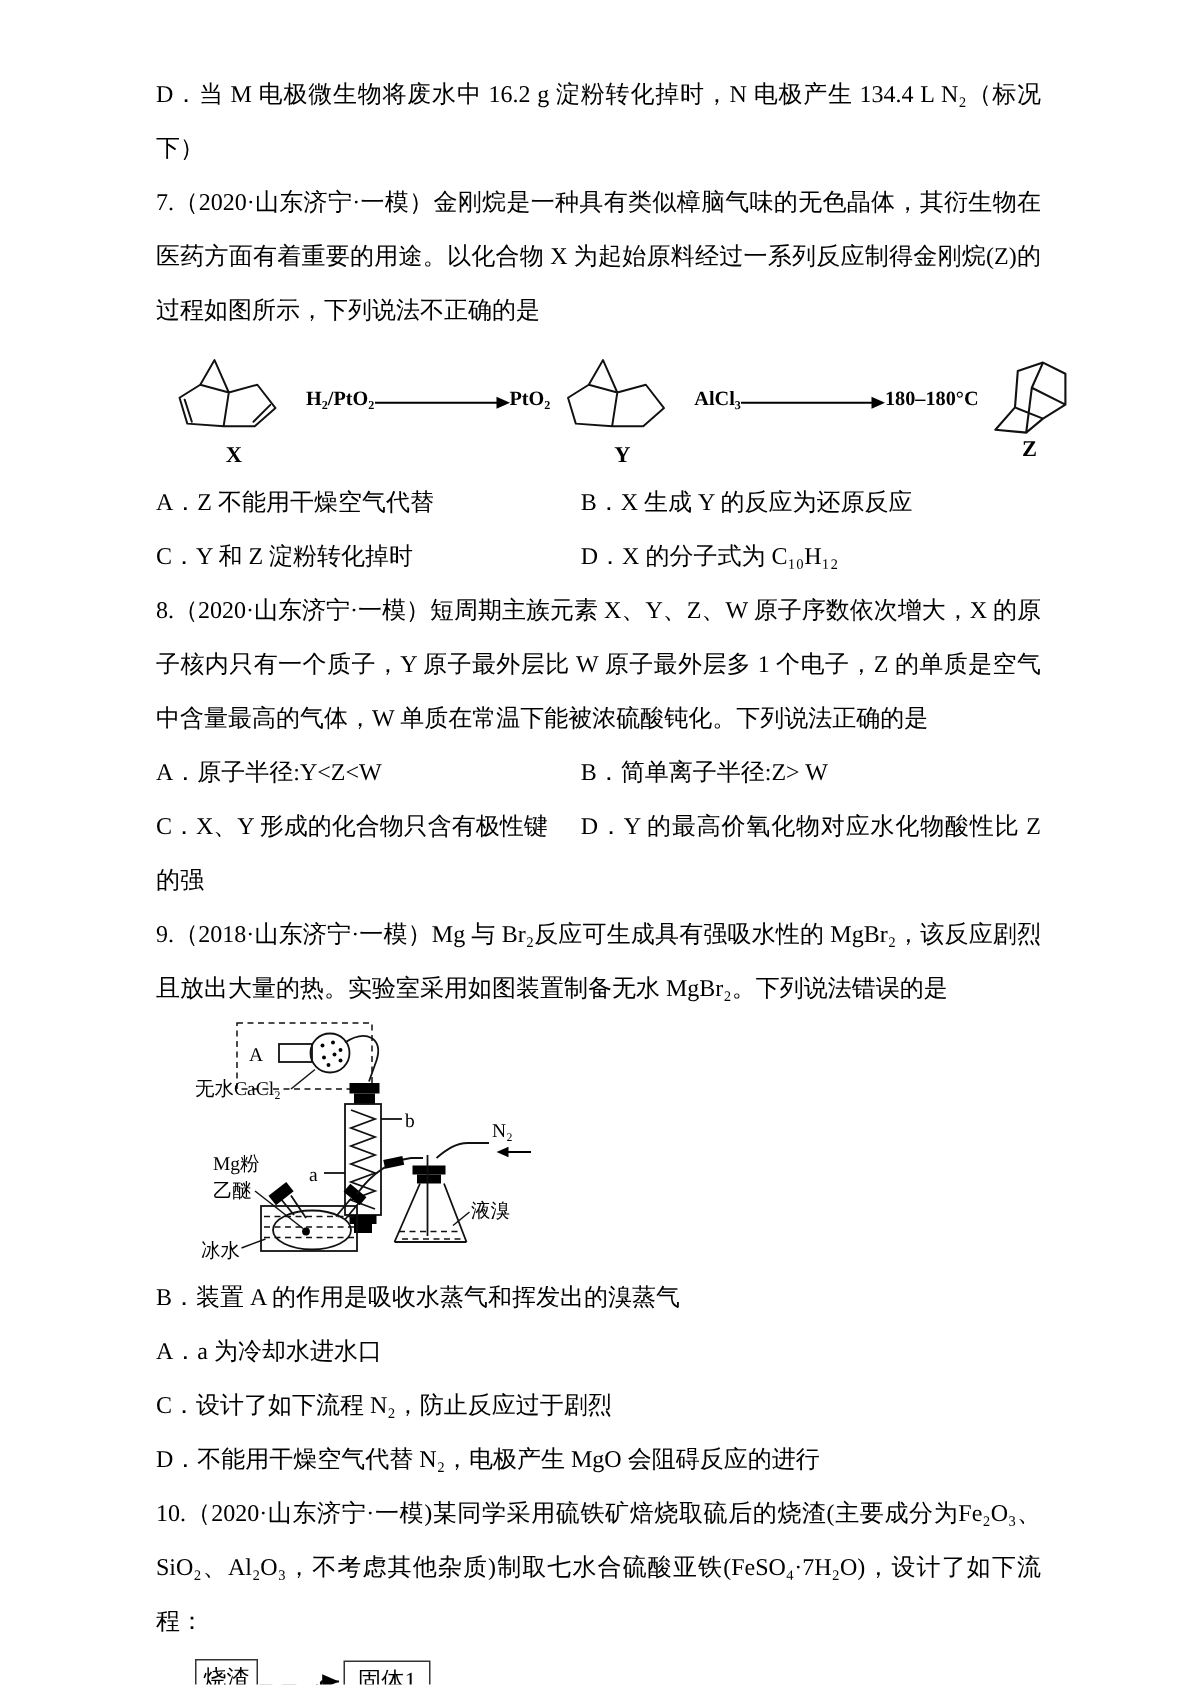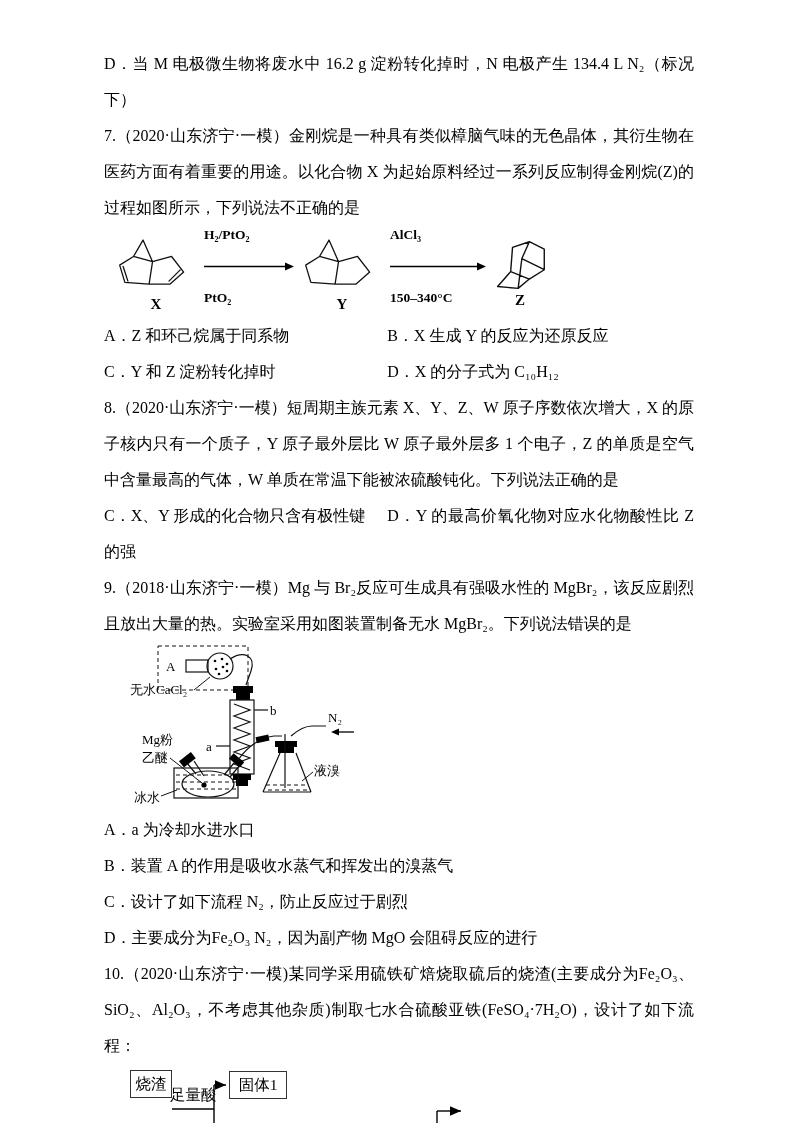--- a/index.html
+++ b/index.html
@@ -11,21 +11,21 @@
   }
   p { margin:0; line-height:36px; text-align:justify; }
   .two-col > span:first-child { display:inline-block; width:48%; }
   svg { display:block; }
   .mono-stroke { stroke:#111; stroke-width:1.5; fill:none; stroke-linecap:round; stroke-linejoin:round; }
 
   
   .scheme { display:flex; align-items:center; margin:4px 0 2px 8px; height:86px; }
   .mol { display:flex; flex-direction:column; align-items:center; }
   .mol-label { font-weight:bold; font-size:15px; margin-top:-2px; }
-  .rxn { display:flex; flex-direction:column; align-items:flex-start; margin:0 4px 14px 4px;gap:18px; }
+  .rxn { display:flex; flex-direction:row; align-items:flex-end; margin:0 4px 14px 4px; }
   .rxn-top,.rxn-bot { font-weight:bold; font-size:13.5px; line-height:16px; white-space:nowrap; }
   .rxn-svg { margin:1px 0; }
 
   
   .apparatus { margin:2px 0 2px 26px; }
   .apparatus text { font-size:13px; fill:#000; font-family:"Liberation Serif","DejaVu Serif",serif; }
   .thin { stroke:#111; stroke-width:1.2; fill:none; }
   .dash { stroke:#111; stroke-width:1; fill:none; stroke-dasharray:4 3; }
   .blk { fill:#000; stroke:none; }
 
@@ -69,38 +69,41 @@
         <path class="mono-stroke" d="M22,26 L6,36 L12,56 L40,58 L44,32 L22,26 M22,26 L33,7 L44,32 M44,32 L66,26 L80,44 L64,58 L40,58"></path>
       </svg>
       <div class="mol-label">Y</div>
     </div>
     <div class="rxn">
       <div class="rxn-top">AlCl₃</div>
       <svg class="rxn-svg" width="96" height="9">
         <line x1="0" y1="4.5" x2="88" y2="4.5" stroke="#000" stroke-width="1.4"></line>
         <polygon points="87,0.5 96,4.5 87,8.5" fill="#000"></polygon>
       </svg>
-      <div class="rxn-bot">150–340°C</div>
+      <div class="rxn-bot">180–180°C</div>
     </div>
     <div class="mol">
       <svg width="60" height="56" viewBox="0 0 64 60">
         <path class="mono-stroke" d="M24,10 L42,4 L58,12 L58,34 L42,44 L22,36 L24,10 M42,4 L34,22 M34,22 L58,34 M34,22 L30,54 M22,36 L8,52 L30,54 L42,44"></path>
       </svg>
       <div class="mol-label">Z</div>
     </div>
   </div>
 
   <p class="two-col">
-    <span>A．Z 和环己烷属于同系物</span><span>B．X 生成 Y 的反应为还原反应</span>
+    <span>A．Z 不能用干燥空气代替</span><span>B．X 生成 Y 的反应为还原反应</span>
   </p>
   <p class="two-col">
     <span>C．Y 和 Z 淀粉转化掉时</span><span>D．X 的分子式为 C₁₀H₁₂</span>
   </p>
 
   <p>8.（2020·山东济宁·一模）短周期主族元素 X、Y、Z、W 原子序数依次增大，X 的原子核内只有一个质子，Y 原子最外层比 W 原子最外层多 1 个电子，Z 的单质是空气中含量最高的气体，W 单质在常温下能被浓硫酸钝化。下列说法正确的是</p>
+  <p class="two-col">
+    <span>A．原子半径:Y&lt;Z&lt;W</span><span>B．简单离子半径:Z&gt; W</span>
+  </p>
   <p class="two-col">
     <span>C．X、Y 形成的化合物只含有极性键</span><span>D．Y 的最高价氧化物对应水化物酸性比 Z 的强</span>
   </p>
 
   <p>9.（2018·山东济宁·一模）Mg 与 Br₂反应可生成具有强吸水性的 MgBr₂，该反应剧烈且放出大量的热。实验室采用如图装置制备无水 MgBr₂。下列说法错误的是</p>
 
   <svg class="apparatus" width="232" height="166" viewBox="0 0 232 166">
 
     <rect x="28" y="2" width="90" height="44" class="dash"></rect>
     <text x="36" y="27" font-size="14">A</text>
@@ -156,24 +159,24 @@
     <line x1="64" y1="46" x2="80" y2="33" stroke="#111" stroke-width="1"></line>
     <text x="12" y="100">Mg粉</text>
     <text x="12" y="118">乙醚</text>
     <line x1="40" y1="114" x2="72" y2="139" stroke="#111" stroke-width="1"></line>
     <text x="4" y="158">冰水</text>
     <line x1="31" y1="152" x2="47" y2="146" stroke="#111" stroke-width="1"></line>
     <text x="184" y="131">液溴</text>
     <line x1="183" y1="128" x2="172" y2="137" stroke="#111" stroke-width="1"></line>
   </svg>
 
+  <p>B．装置 A 的作用是吸收水蒸气和挥发出的溴蒸气</p>
   <p>A．a 为冷却水进水口</p>
-  <p>B．装置 A 的作用是吸收水蒸气和挥发出的溴蒸气</p>
   <p>C．设计了如下流程 N₂，防止反应过于剧烈</p>
-  <p>D．主要成分为Fe₂O₃ N₂，因为副产物 MgO 会阻碍反应的进行</p>
+  <p>D．不能用干燥空气代替 N₂，电极产生 MgO 会阻碍反应的进行</p>
 
   <p>10.（2020·山东济宁·一模)某同学采用硫铁矿焙烧取硫后的烧渣(主要成分为Fe₂O₃、SiO₂、Al₂O₃，不考虑其他杂质)制取七水合硫酸亚铁(FeSO₄·7H₂O)，设计了如下流程：</p>
 
   <div class="flow">
     <svg width="540" height="110">
       <defs>
         <marker id="fa" markerWidth="9" markerHeight="8" refX="8" refY="3.5" orient="auto">
           <path d="M0,0 L8,3.5 L0,7 Z" fill="#000"></path>
         </marker>
       </defs>

